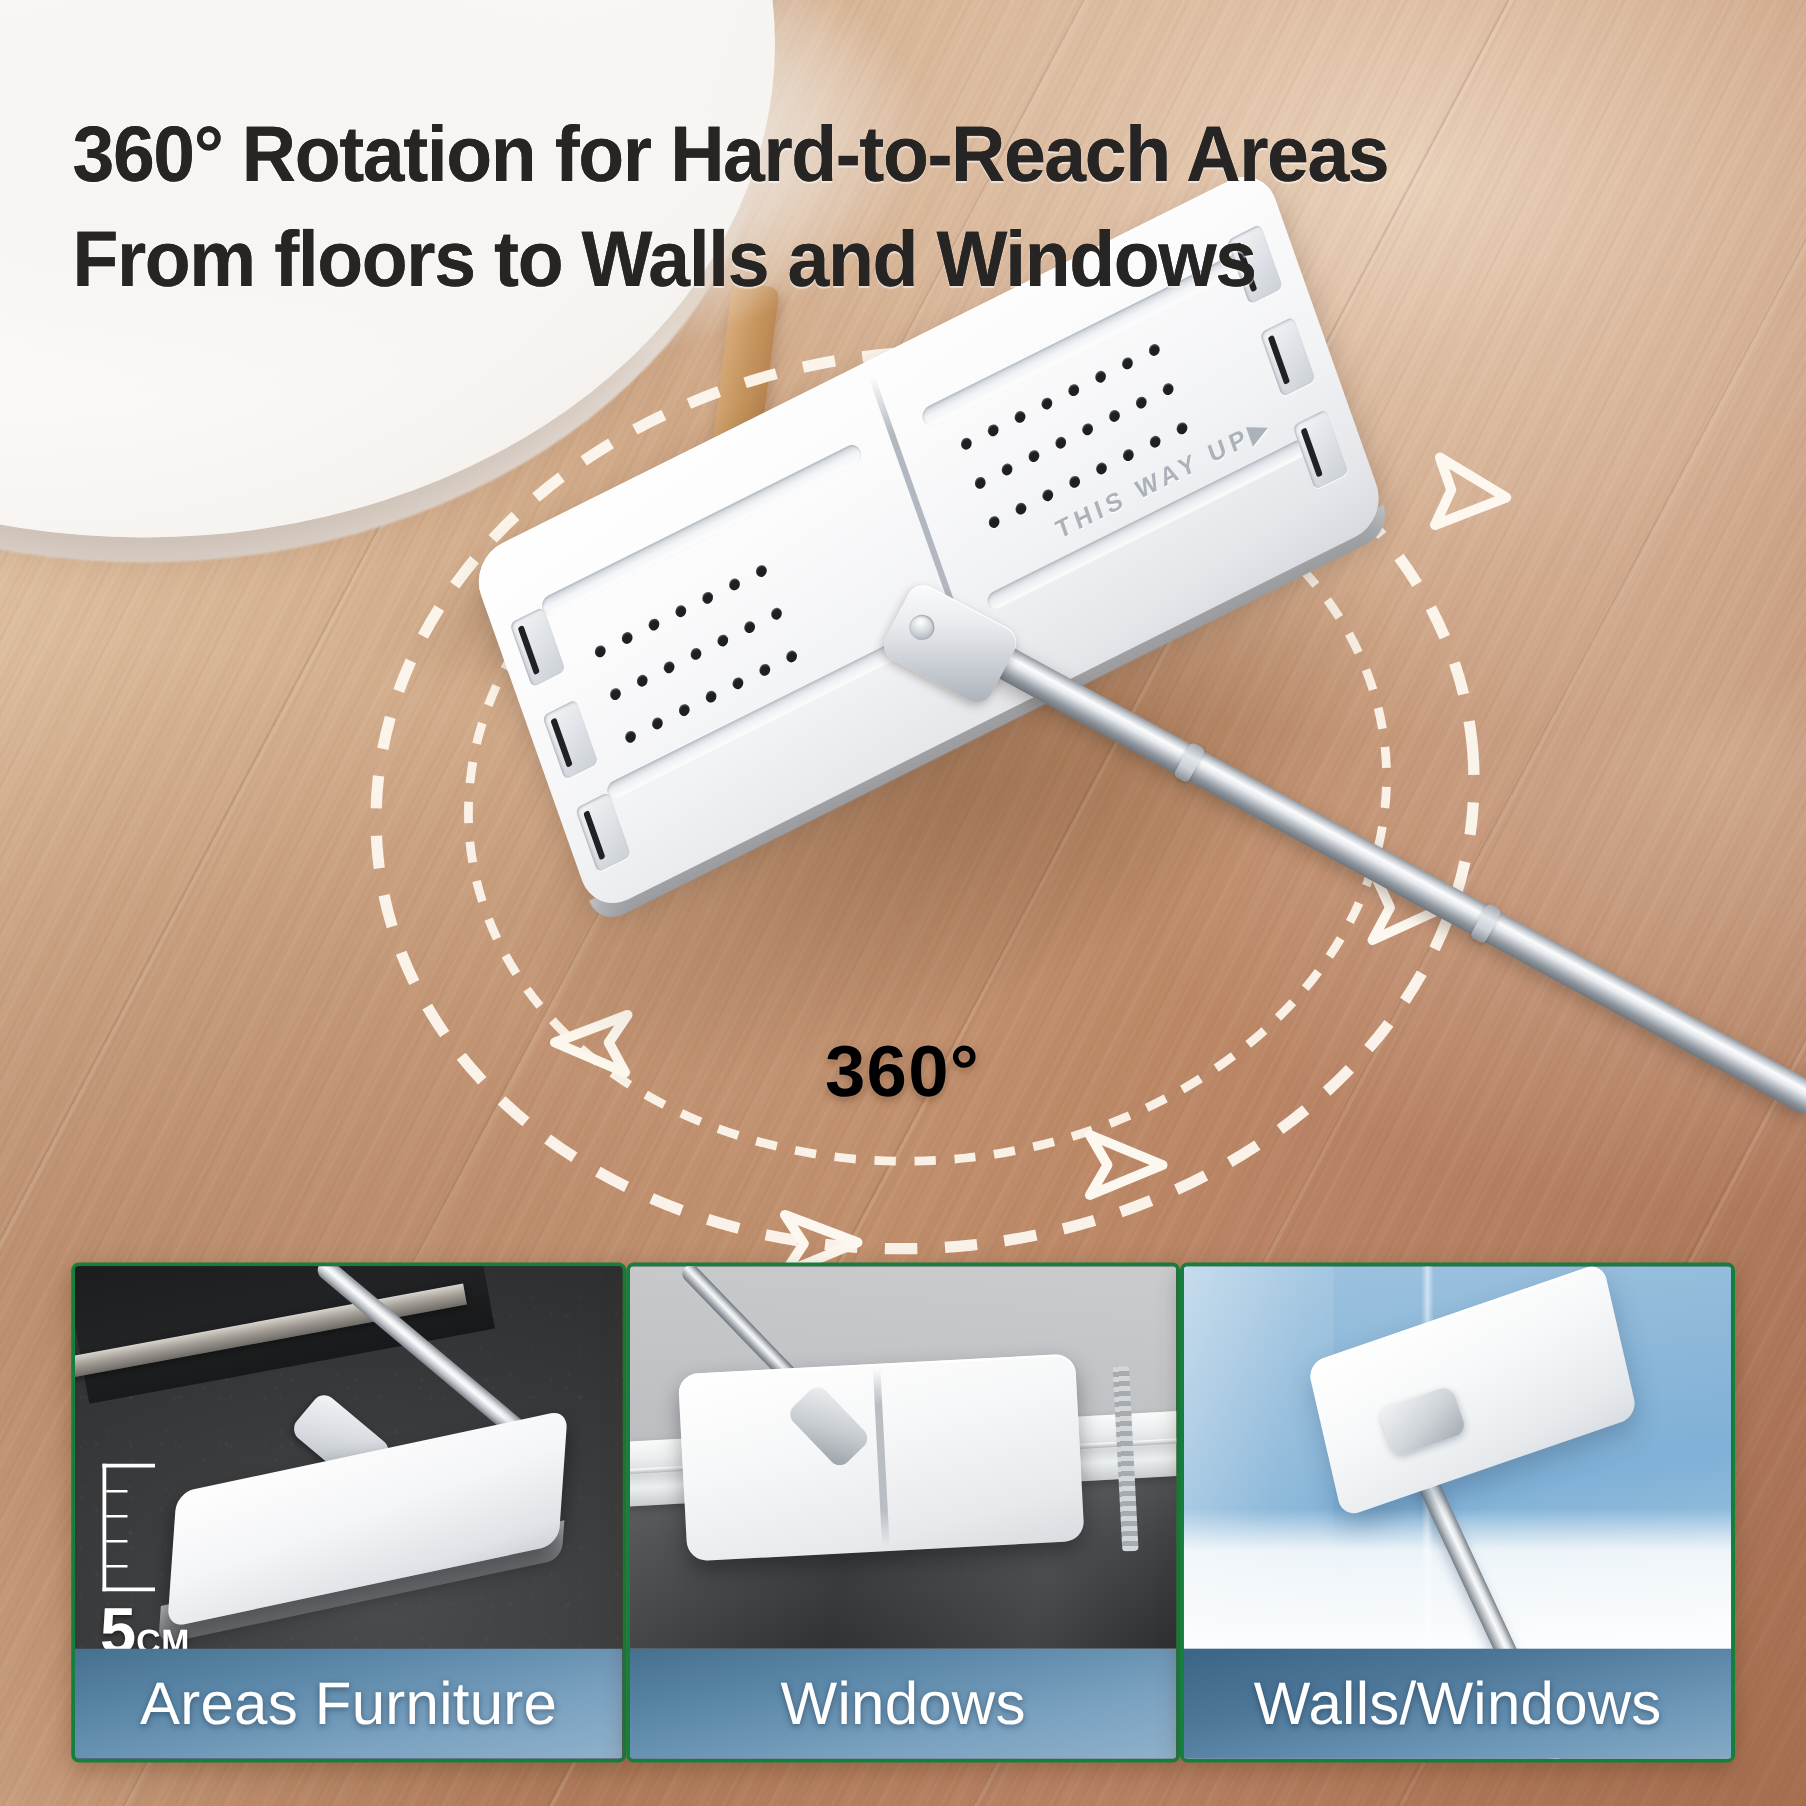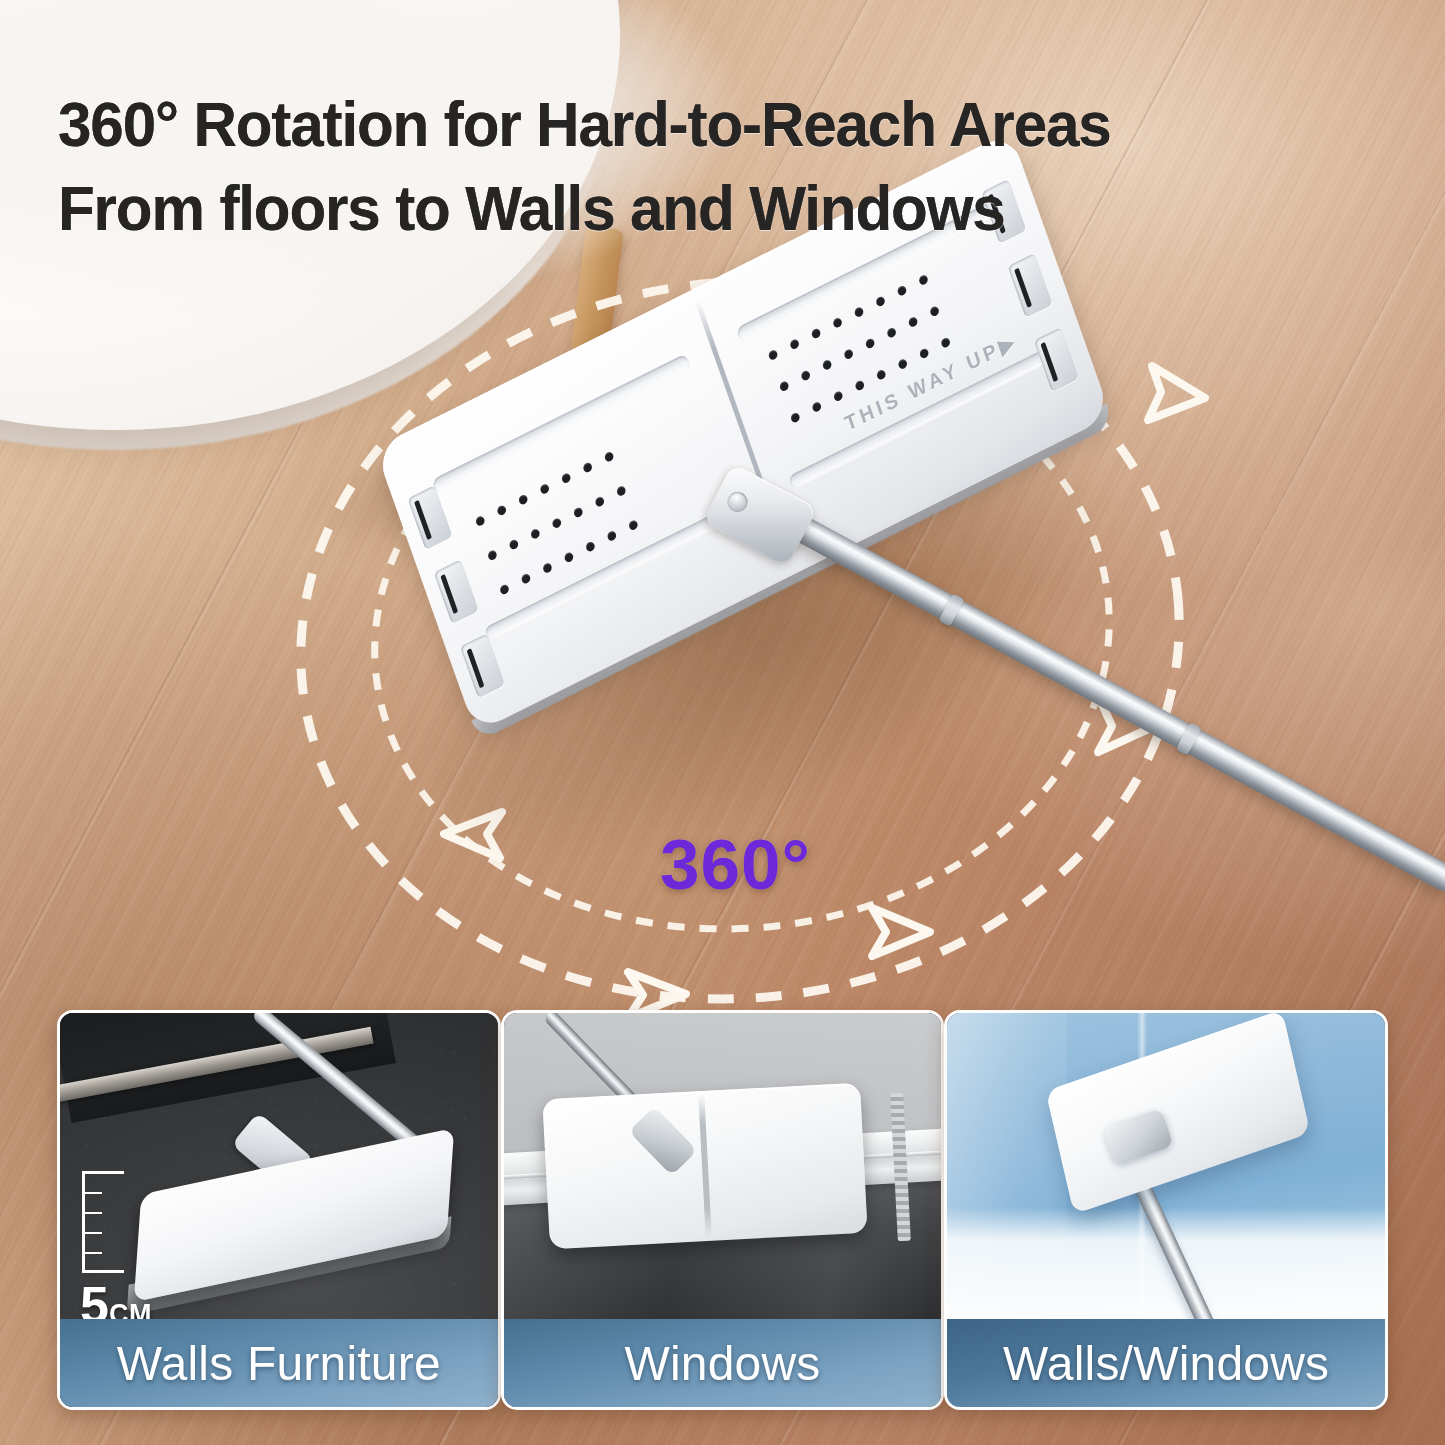--- a/index.html
+++ b/index.html
@@ -310,43 +310,43 @@
     border-radius: 4px;
     background: linear-gradient(180deg, #a2a8af 0%, #e3e7eb 35%, #cdd2d8 65%, #878d94 100%);
     box-shadow: 0 1px 3px rgba(60,55,48,0.3);
   }
 
   
   .deg-label {
     position: absolute;
     left: 660px; top: 824px;
     z-index: 18;
-    color: #6d28d9;
-    font-size: 71px;
+    color: #000000;
+    font-size: 58px;
     font-weight: 700;
     letter-spacing: 1px;
     text-shadow: 0 2px 7px rgba(110,70,40,0.55), 0 0 2px rgba(255,255,255,0.4);
   }
 
   
   .panels {
     position: absolute;
     left: 0; bottom: 0;
     width: 1445px; height: 435px;
     display: flex;
     gap: 0;
     z-index: 30;
     padding: 0 57px 22px 57px;
     justify-content: space-between;
   }
   .panel {
     position: relative;
     width: 509px; height: 400px;
-    border-radius: 16px;
-    border: 3px solid #ffffff;
+    border-radius: 6px;
+    border: 3px solid #15803d;
     overflow: hidden;
     box-shadow: 0 6px 18px rgba(90,55,28,0.35);
     background: #2b2b2d;
   }
   .panel-photo { position: absolute; inset: 0; overflow: hidden; }
 
   .panel-label {
     position: absolute;
     left: 0; right: 0; bottom: 0;
     height: 88px;
@@ -732,21 +732,21 @@
         <div class="ruler">
           <i></i>
             <i></i>
             <i></i>
             <i></i>
         </div>
         <div class="measure">
           <span class="num">5</span><span class="unit">CM</span>
         </div>
       </div>
-      <div class="panel-label">Walls Furniture</div>
+      <div class="panel-label">Areas Furniture</div>
     </div>
 
     <div class="panel">
       <div class="panel-photo">
         <div class="p2-wall"></div>
         <div class="p2-floor"></div>
         <div class="p2-floor-sheen"></div>
         <div class="p2-base">
           <div class="p2-base-line"></div>
         </div>

